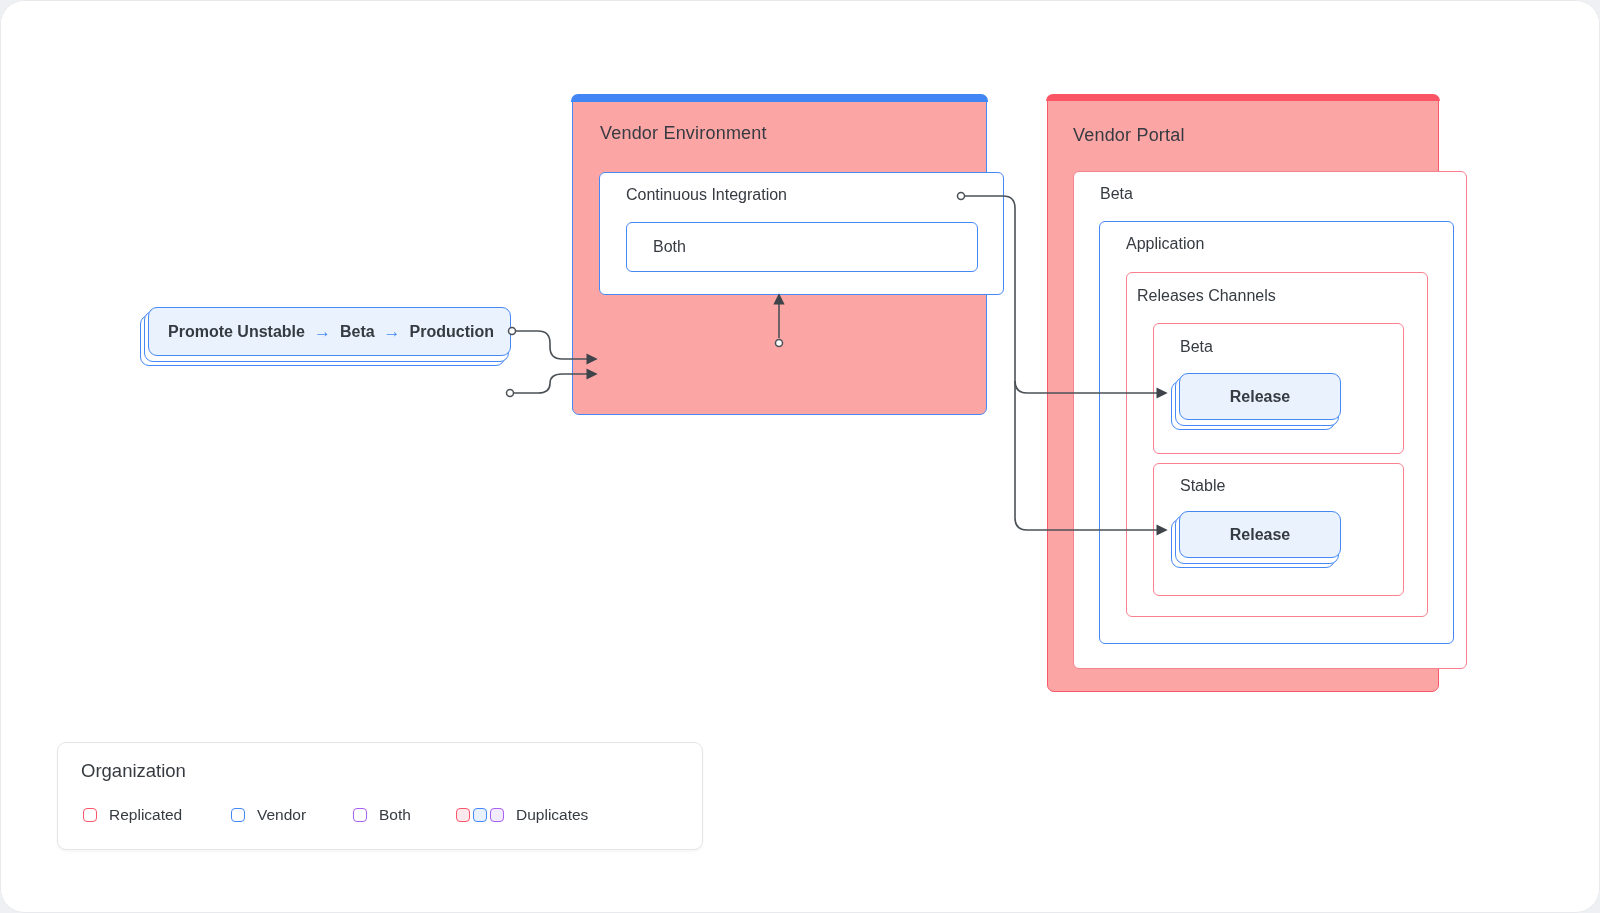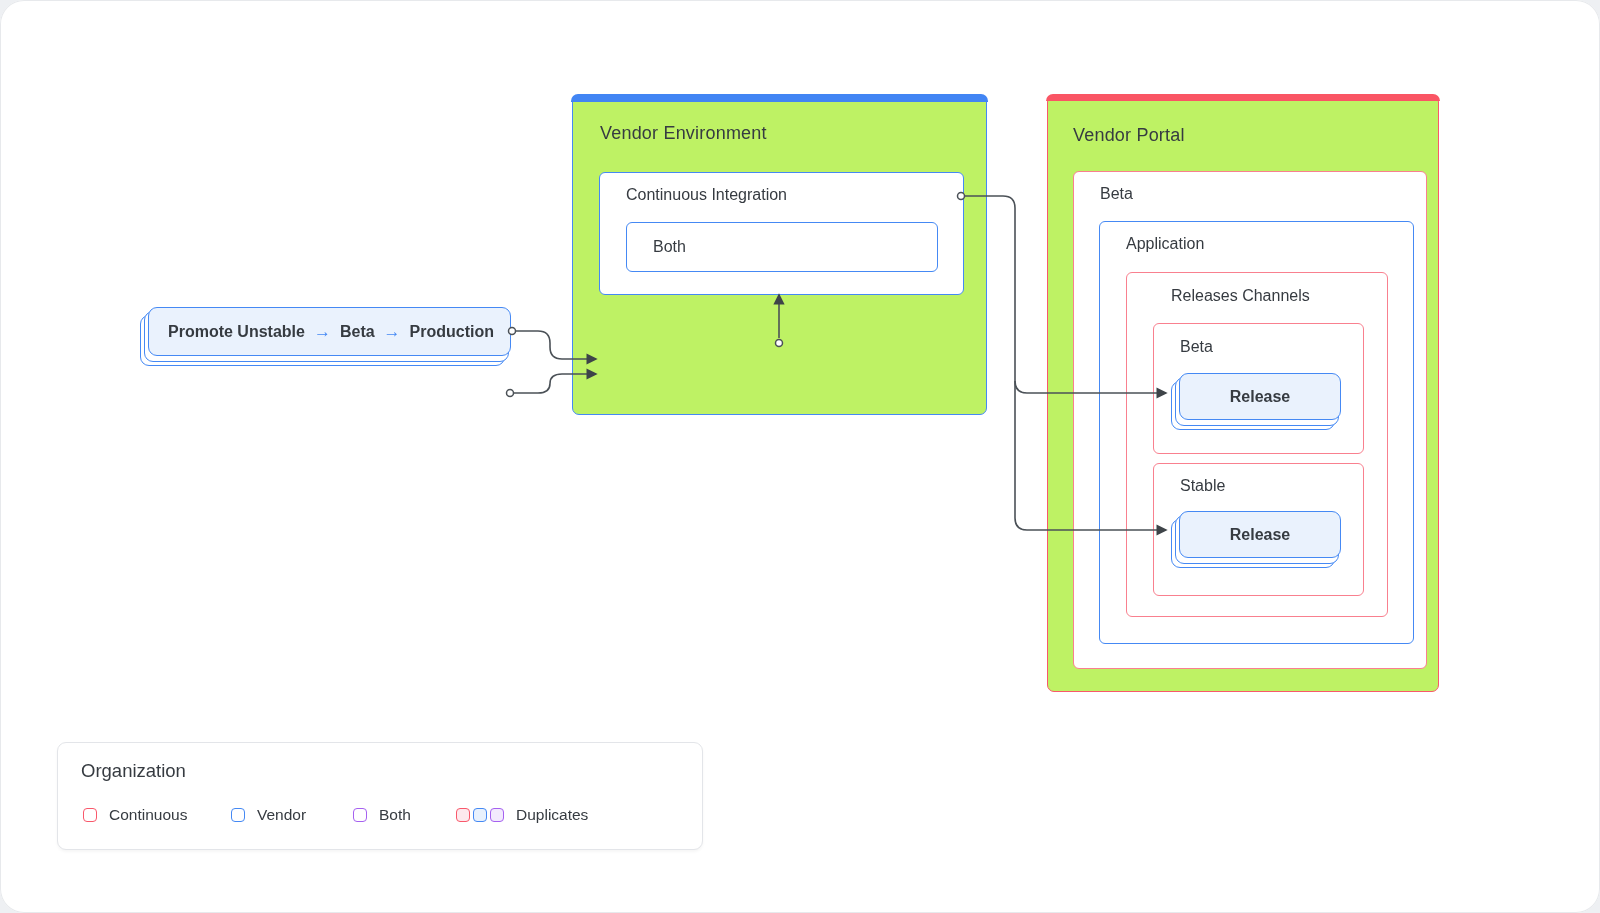--- a/index.html
+++ b/index.html
@@ -13,21 +13,21 @@
     position: absolute; left: 0; top: 0;
     width: 1600px; height: 913px;
     background: #ffffff;
     border-radius: 24px;
     box-shadow: 0 0 0 1px #e7e9ec inset;
   }
 
   
   .group {
     position: absolute;
-    background: #bef264;
+    background: #fca5a5;
     border-radius: 7px;
   }
   .group.blue  { border: 1.6px solid #4589f4; }
   .group.red   { border: 1.6px solid #f9586b; }
   .group-bar {
     position: absolute; left: -1.6px; right: -1.6px; top: -1.6px;
     border-radius: 7px 7px 0 0;
   }
   .group-bar.blue { height: 8px; background: #4285f4; }
   .group-bar.red  { height: 7px; background: #fa5564; }
@@ -35,20 +35,21 @@
     position: absolute;
     font-size: 18px; color: #363b41; letter-spacing: .2px;
     white-space: nowrap;
   }
 
   
   .box {
     position: absolute;
     background: #fff;
     border-radius: 6px;
+    padding-left: 40px;
   }
   .box.blue { border: 1.5px solid #4589f4; }
   .box.pink { border: 1.5px solid #f9808f; }
   .box-label {
     position: absolute;
     font-size: 16px; color: #363b41;
     white-space: nowrap;
   }
   .vcenter { top: 50%; transform: translateY(-50%); }
 
@@ -151,21 +152,21 @@
     <div class="group-bar red"></div>
     <div class="group-title" style="left:25px; top:29px;">Vendor Portal</div>
 
     <div class="box pink" style="left:25px; top:75px; width:352px; height:496px;">
       <div class="box-label" style="left:26px; top:13px;">Beta</div>
 
       <div class="box blue" style="left:25px; top:49px; width:313px; height:421px;">
         <div class="box-label" style="left:26px; top:13px;">Application</div>
 
         <div class="box pink" style="left:26px; top:50px; width:260px; height:343px;">
-          <div class="box-label" style="left:44px; top:14px;">Releases Channels</div>
+          <div class="box-label" style="left:10px; top:14px;">Releases Channels</div>
 
           <div class="box pink" style="left:26px; top:50px; width:209px; height:129px;">
             <div class="box-label" style="left:26px; top:14px;">Beta</div>
             <div class="stack" style="left:25px; top:49px; width:162px; height:47px;">
               <div class="layer l2"></div>
               <div class="layer l1"></div>
               <div class="card centered">
                 <span>Release</span>
               </div>
             </div>
@@ -185,21 +186,21 @@
         </div>
       </div>
     </div>
   </div>
 
   <div class="legend" style="left:57px; top:742px; width:644px; height:106px;">
     <div class="legend-title" style="left:23px; top:17px;">Organization</div>
 
     <div class="legend-item" style="left:25px; top:63px;">
       <span class="swatch sw-red"></span>
-      <span>Continuous</span>
+      <span>Replicated</span>
     </div>
 
     <div class="legend-item" style="left:173px; top:63px;">
       <span class="swatch sw-blue"></span>
       <span>Vendor</span>
     </div>
 
     <div class="legend-item" style="left:295px; top:63px;">
       <span class="swatch sw-purple"></span>
       <span>Both</span>

